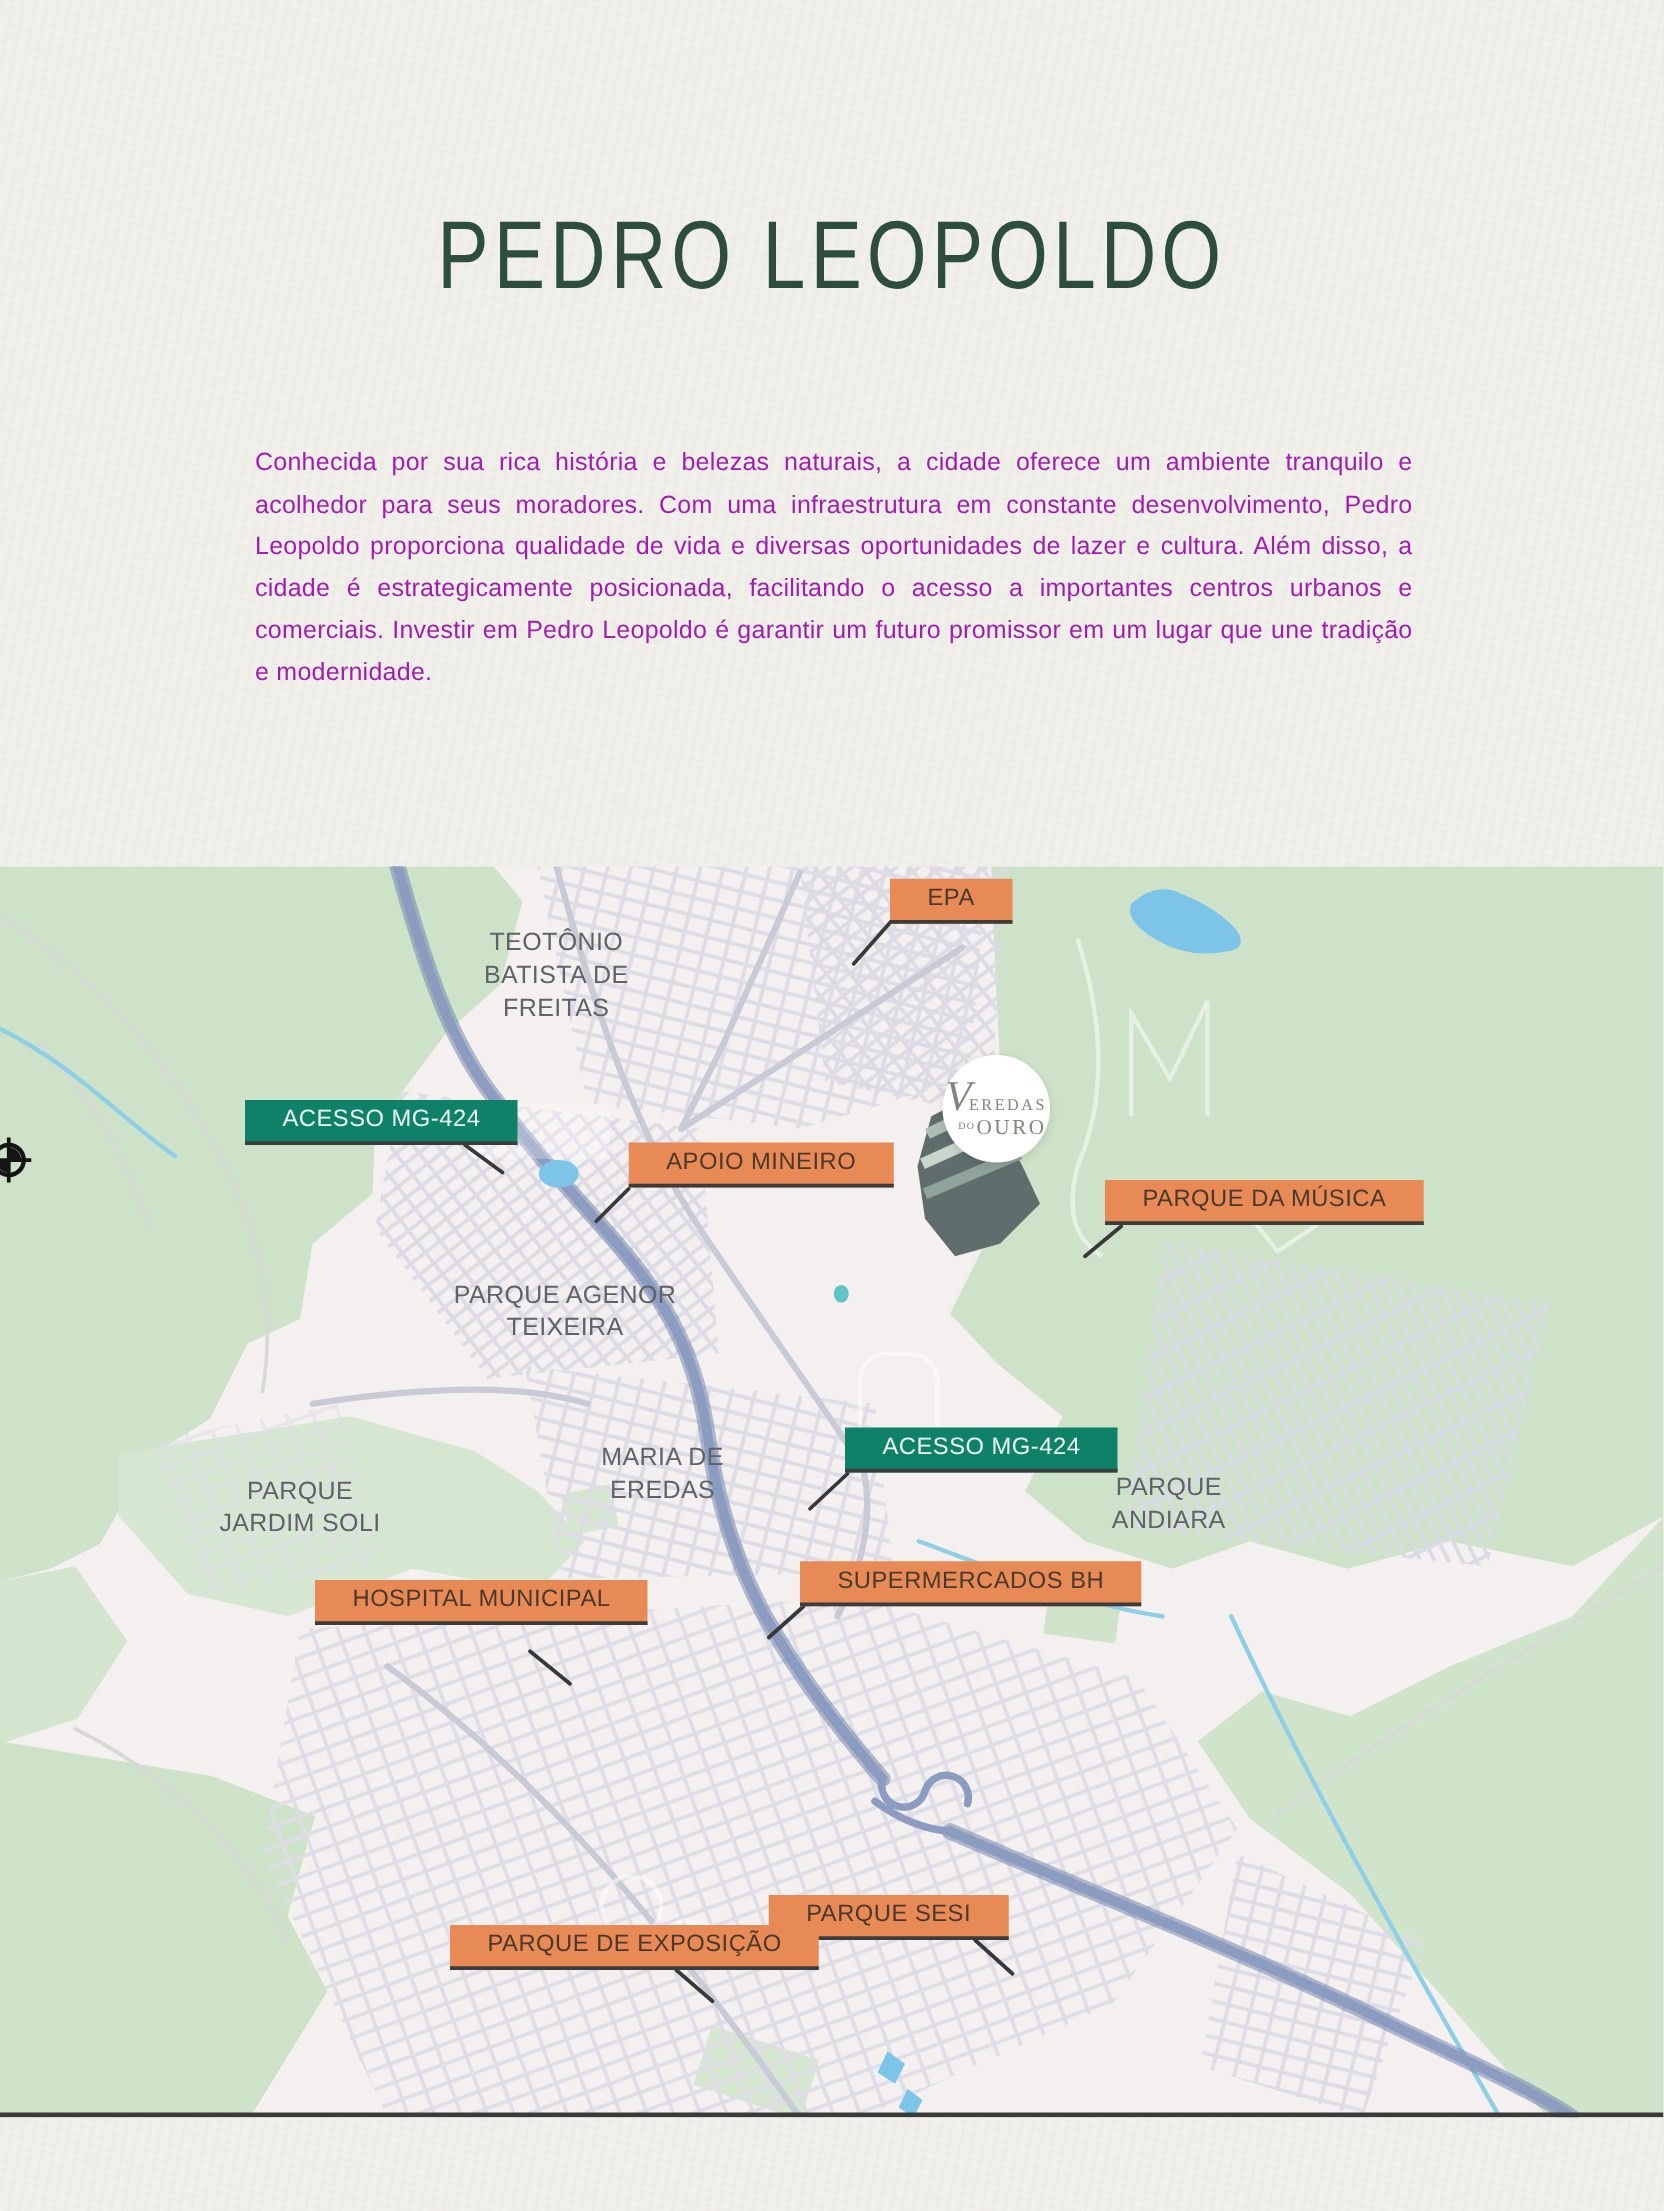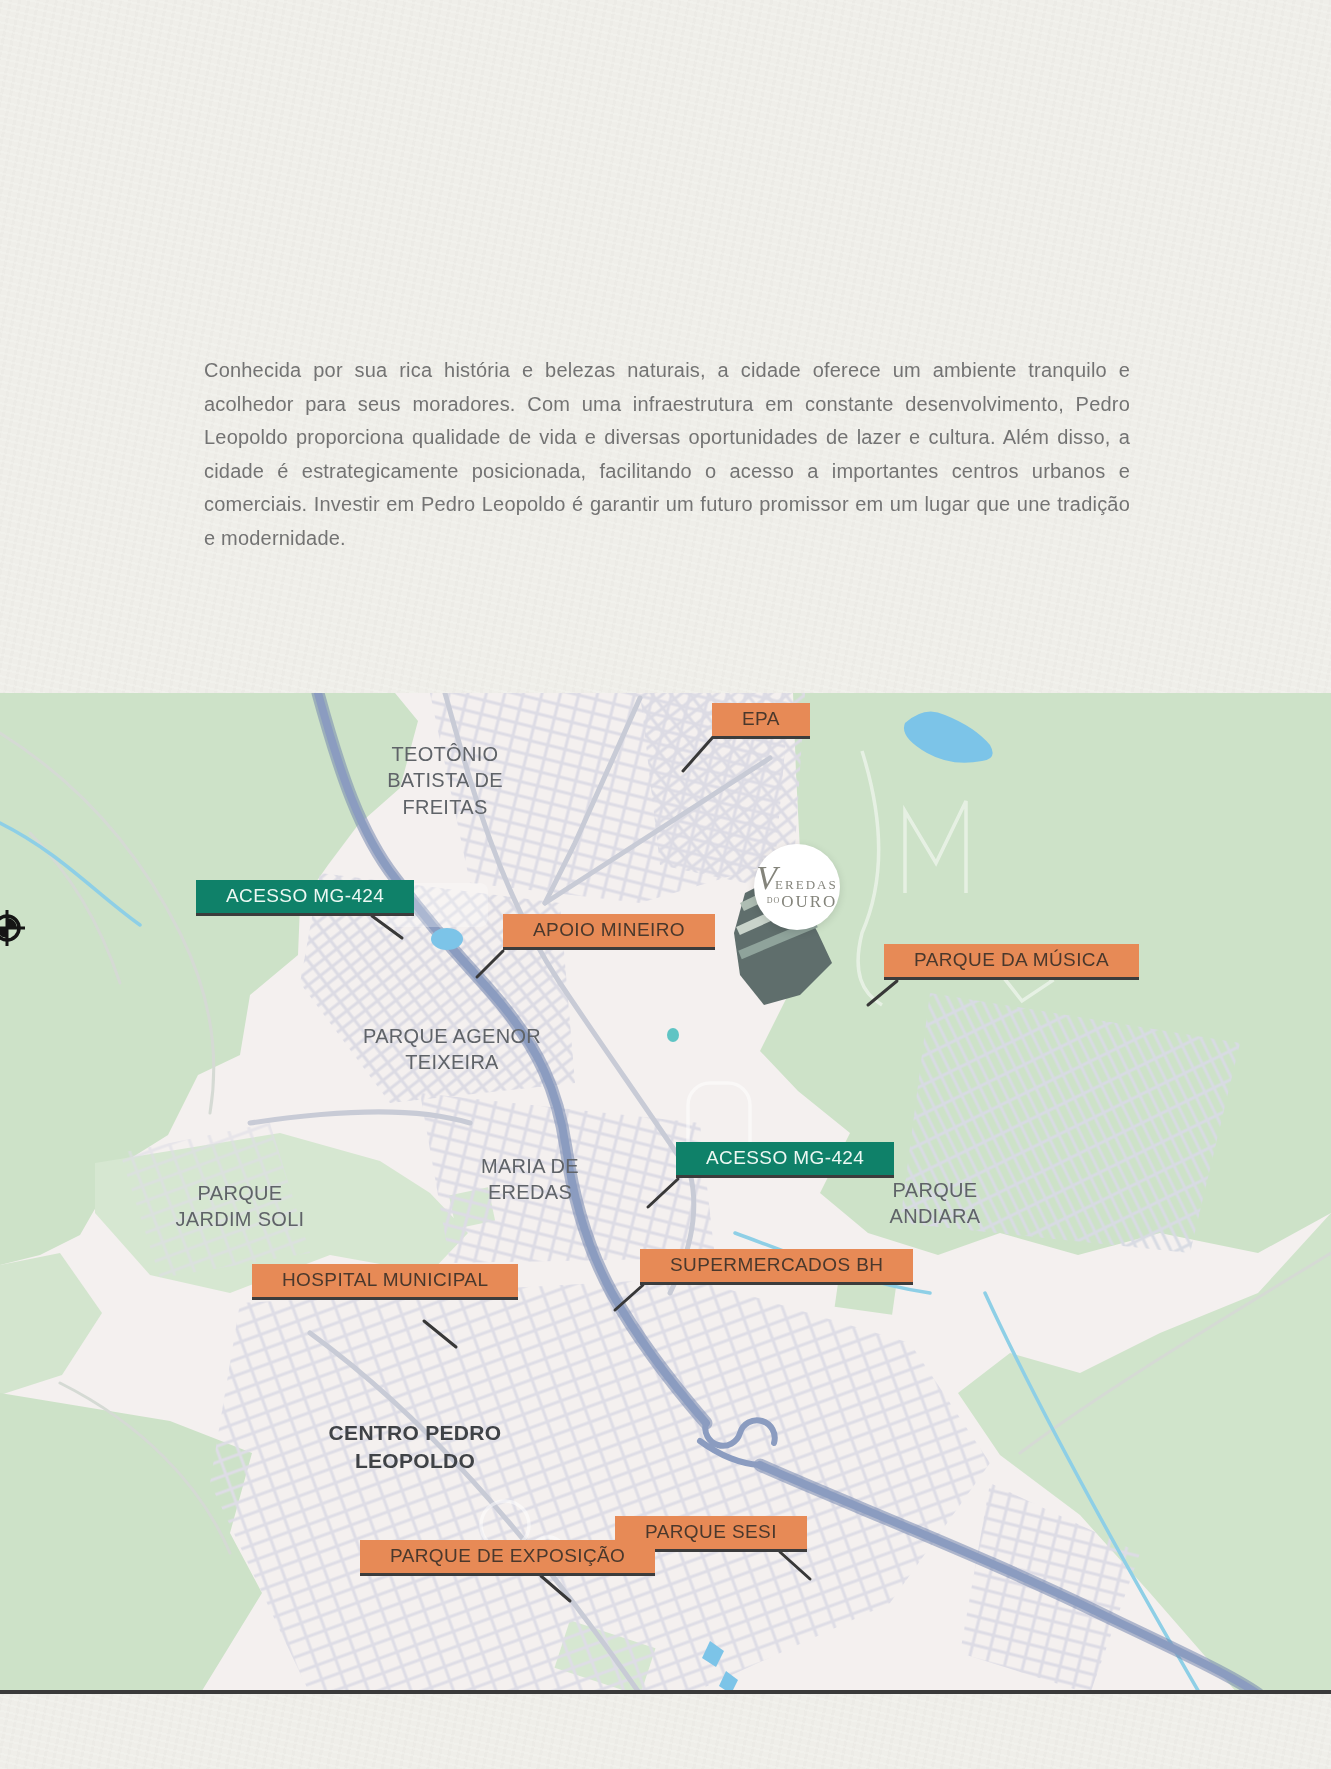--- a/index.html
+++ b/index.html
@@ -15,21 +15,21 @@
       repeating-linear-gradient(13deg,rgba(255,255,255,.35) 0 2px,rgba(0,0,0,0) 2px 7px),
       repeating-linear-gradient(101deg,rgba(210,208,200,.18) 0 3px,rgba(0,0,0,0) 3px 9px);
   }
   .title-wrap{position:absolute;top:160px;left:0;width:100%;text-align:center;}
   .title{
     display:inline-block;margin:0;font-size:77px;font-weight:400;color:#2d4e3e;
     letter-spacing:5px;transform:scaleX(.8);transform-origin:center;white-space:nowrap;
   }
   .intro{
     position:absolute;top:334px;left:204px;width:926px;
-    font-size:20px;line-height:33.5px;color:#737373;
+    font-size:20px;line-height:33.5px;color:#a21caf;
     text-align:justify;text-align-last:left;letter-spacing:.2px;
   }
   .map{
     position:absolute;top:693px;left:0;width:1331px;height:1001px;
     background:#f4f0ef;overflow:hidden;
   }
   .map svg.base{position:absolute;inset:0;}
   .area-label{
     position:absolute;transform:translateX(-50%);text-align:center;
     white-space:pre-line;color:#5f6368;font-size:20px;line-height:1.32;
@@ -54,20 +54,23 @@
   .logo-line2{display:flex;align-items:center;line-height:1;margin-top:1px;margin-left:10px;}
   .logo-do{font-size:8px;letter-spacing:1px;margin-right:1px;}
   .logo-ouro{font-size:17px;letter-spacing:2px;}
   .crosshair{position:absolute;left:-12px;top:216px;width:38px;height:38px;}
 </style>
 </head>
 <body>
 
 <div class="page">
 
+  <div class="title-wrap">
+    <h1 class="title">PEDRO LEOPOLDO</h1>
+  </div>
 
   <p class="intro">Conhecida por sua rica história e belezas naturais, a cidade oferece um ambiente tranquilo e acolhedor para seus moradores. Com uma infraestrutura em constante desenvolvimento, Pedro Leopoldo proporciona qualidade de vida e diversas oportunidades de lazer e cultura. Além disso, a cidade é estrategicamente posicionada, facilitando o acesso a importantes centros urbanos e comerciais. Investir em Pedro Leopoldo é garantir um futuro promissor em um lugar que une tradição e modernidade.</p>
 
   <div class="map">
 
     <svg class="base" width="1331" height="1001" viewBox="0 0 1331 1001">
       <defs>
         <pattern id="gridA" width="36" height="28" patternUnits="userSpaceOnUse" patternTransform="rotate(14)">
           <path d="M0 2H36M0 16H36M4 0V28M22 0V28" stroke="#dddce5" stroke-width="3" fill="none"></path>
         </pattern>
@@ -187,22 +190,20 @@
 BATISTA DE
 FREITAS</div>
     <div class="area-label" style="left:452px;top:330px">PARQUE AGENOR
 TEIXEIRA</div>
     <div class="area-label" style="left:530px;top:460px">MARIA DE
 EREDAS</div>
     <div class="area-label" style="left:240px;top:487px">PARQUE
 JARDIM SOLI</div>
     <div class="area-label" style="left:935px;top:484px">PARQUE
 ANDIARA</div>
-    <div class="area-label centro" style="left:415px;top:726px">CENTRO PEDRO
-LEOPOLDO</div>
 
     <div class="badge orange" style="left:712px;top:10px">EPA</div>
     <div class="badge green" style="left:196px;top:187px">ACESSO MG-424</div>
     <div class="badge orange" style="left:503px;top:221px">APOIO MINEIRO</div>
     <div class="badge orange" style="left:884px;top:251px">PARQUE DA MÚSICA</div>
     <div class="badge green" style="left:676px;top:449px">ACESSO MG-424</div>
     <div class="badge orange" style="left:640px;top:556px">SUPERMERCADOS BH</div>
     <div class="badge orange" style="left:252px;top:571px">HOSPITAL MUNICIPAL</div>
     <div class="badge orange" style="left:615px;top:823px">PARQUE SESI</div>
     <div class="badge orange" style="left:360px;top:847px">PARQUE DE EXPOSIÇÃO</div>

